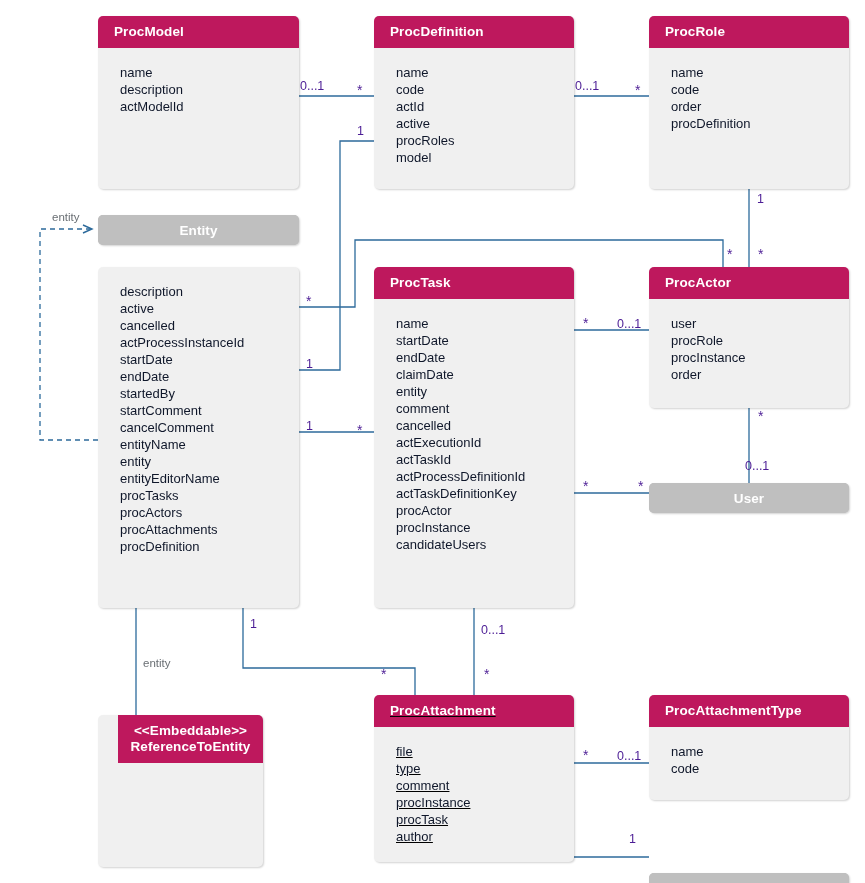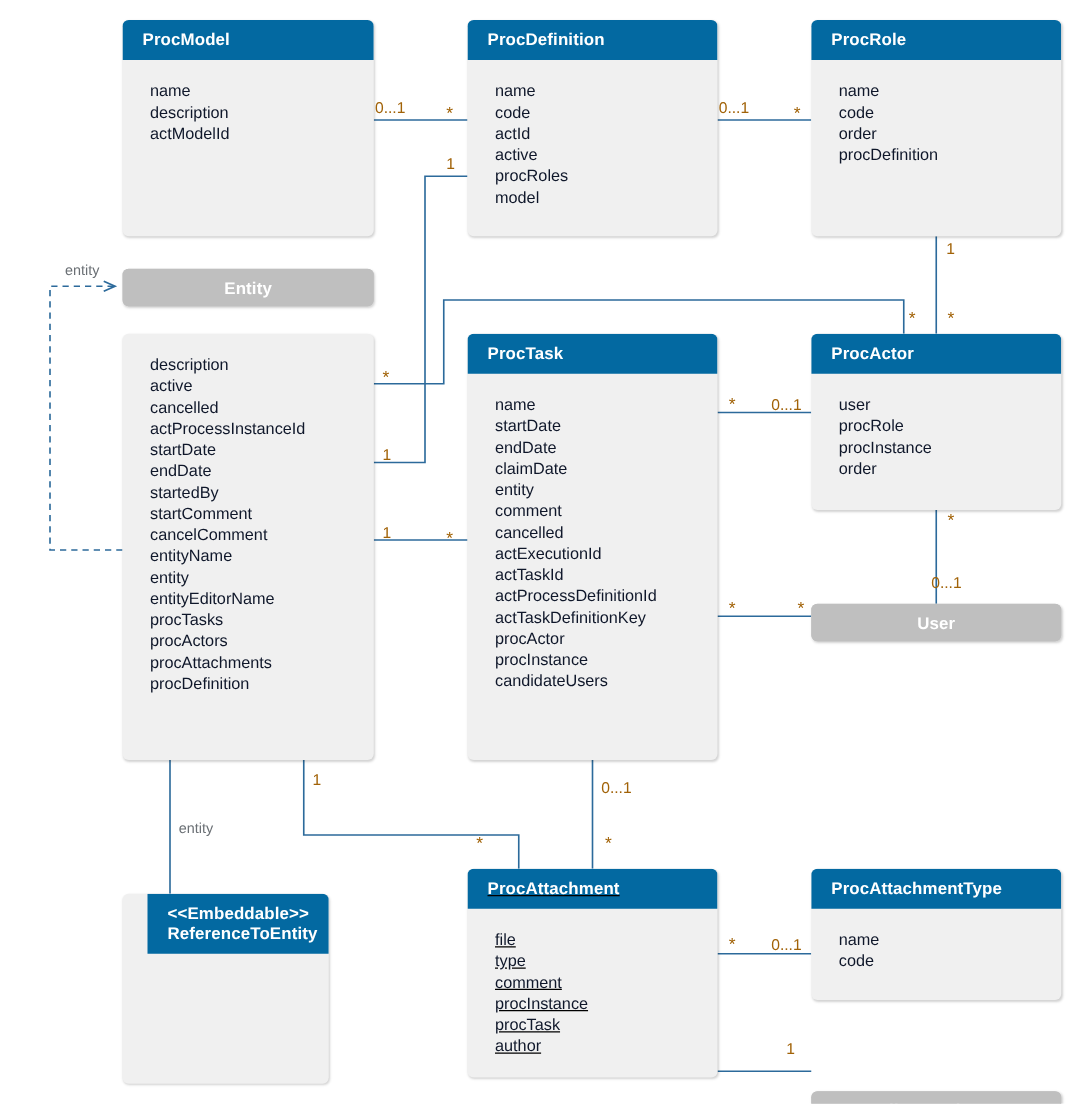--- a/index.html
+++ b/index.html
@@ -26,56 +26,56 @@
   .uml-class {
     position: absolute;
     box-sizing: border-box;
     border-radius: 5px;
     background: #f0f0f0;
     overflow: hidden;
     box-shadow: 1px 1px 2px rgba(0,0,0,0.18);
   }
   .uml-header {
     box-sizing: border-box;
-    background: #0369a1;
+    background: #be185d;
     color: #ffffff;
     font-size: 13.5px;
     font-weight: bold;
     padding: 8px 0 8px 16px;
     line-height: 16px;
     letter-spacing: 0.1px;
   }
   .uml-class.gray > .uml-header {
     background: #bfbfbf;
     text-align: center;
     padding-left: 0;
   }
   .uml-class.gray {
     background: #bfbfbf;
   }
   .uml-class.titlecenter > .uml-header {
-    text-align: left;
-    padding-left: 16px;
+    text-align: center;
+    padding-left: 0;
     margin-left: 20px;
   }
   .uml-attrs {
     padding: 16px 0 10px 22px;
     margin: 0;
     list-style: none;
   }
   .uml-attrs li {
     font-size: 13px;
     color: #0f172a;
     line-height: 17px;
     white-space: nowrap;
   }
   .edge-label {
     position: absolute;
     font-size: 12.5px;
-    color: #a16207;
+    color: #4c1d95;
     white-space: nowrap;
     line-height: 13px;
   }
   .edge-label.star {
     font-size: 14px;
     line-height: 10px;
   }
   .edge-label.rolename {
     font-size: 11.5px;
     color: #6a6f74;

